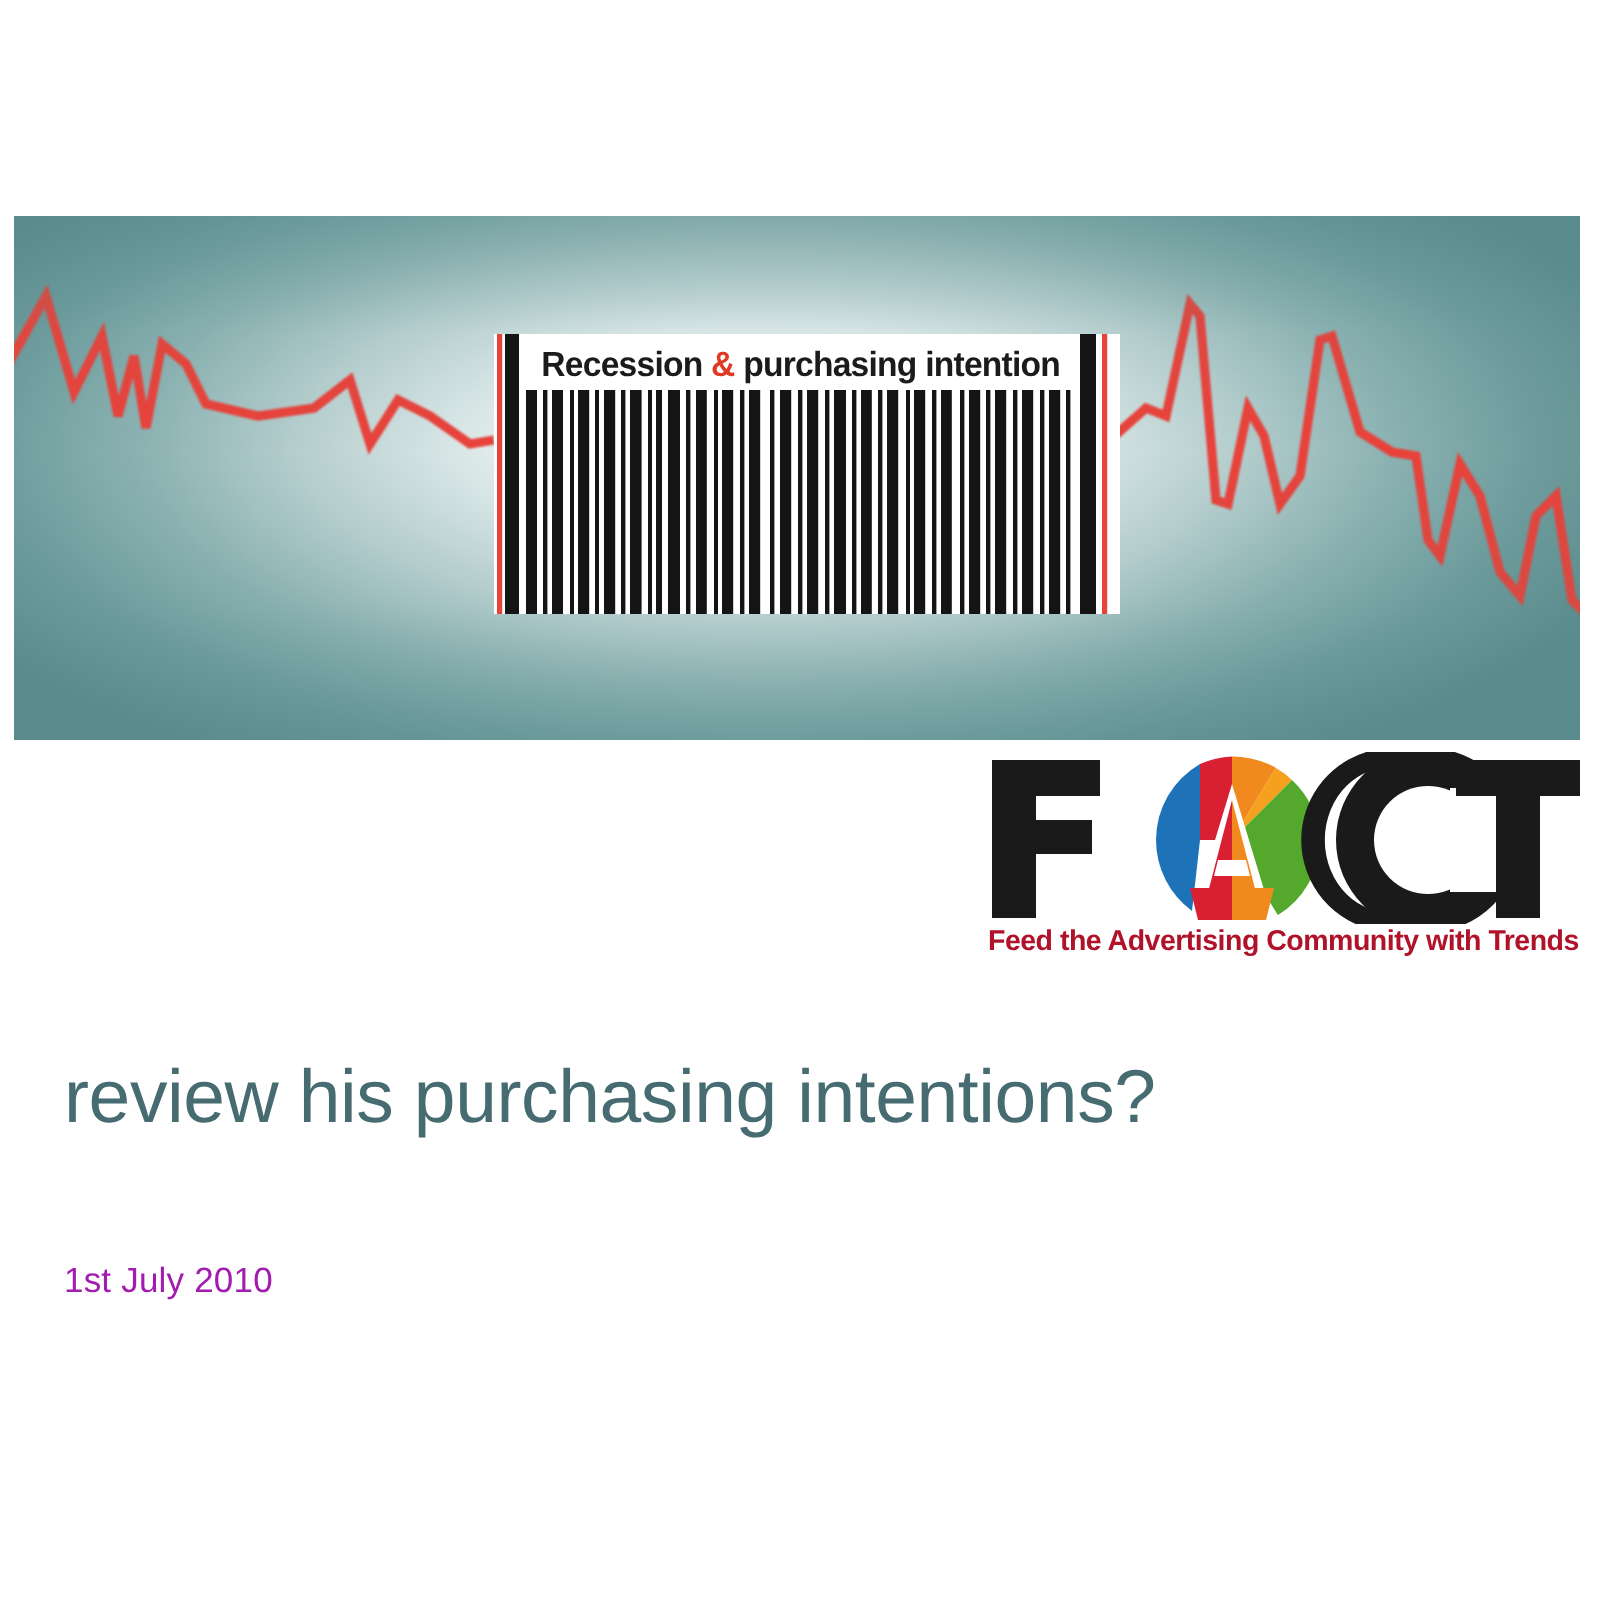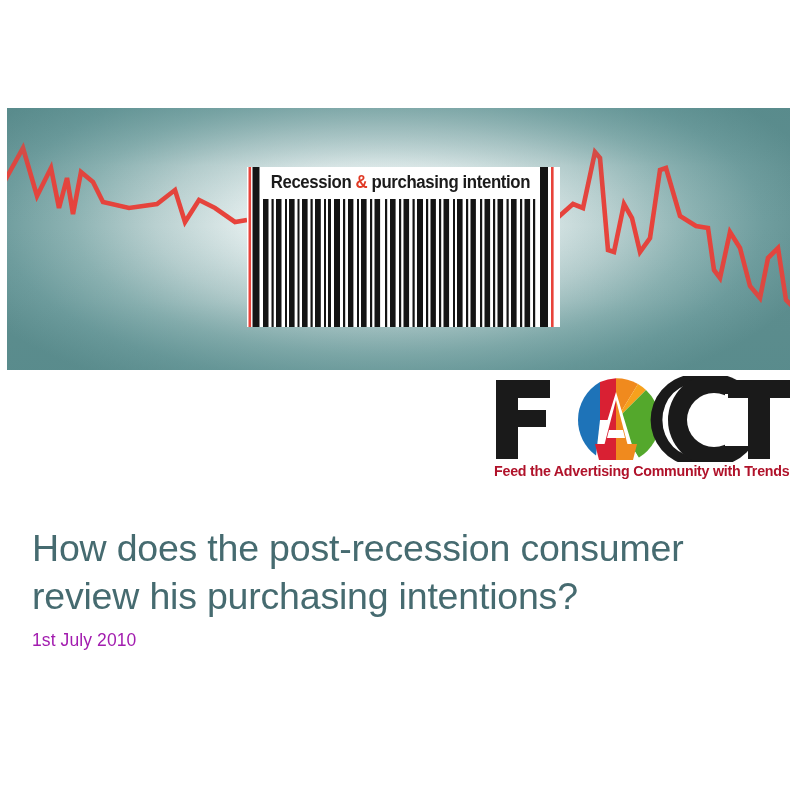--- a/index.html
+++ b/index.html
@@ -60,21 +60,21 @@
     width: 783px;
     height: 262px;
   }
 
   
   .barcode {
     position: absolute;
     left: 240px;
     top: 59px;      
     width: 313px;
-    height: 160px;
+    height: 140px;
     border-radius: 29px;
   }
   .barcode svg { display:block; width:100%; height:100%; }
   .barcode-label {
     position: absolute;
     left: 18px;
     top: 3px;
     width: 282px;
     height: 25px;
     line-height: 25px;
@@ -269,19 +269,18 @@
         <circle cx="222" cy="44" r="27" fill="#ffffff"></circle>
         <rect x="233" y="18" width="26" height="52" fill="#ffffff"></rect>
 
         <path d="M236,4 L298,4 L298,22 L278,22 L278,83 L256,83 L256,22 L236,22 Z" fill="#1a1a1a"></path>
       </svg>
     </div>
     <div class="tagline">Feed the Advertising Community with Trends</div>
   </div>
 
   <div class="title">
-    <span class="line">How does the post-recession consumer</span>
     <span class="line">review his purchasing intentions?</span>
   </div>
 
   <div class="date">1st July 2010</div>
 
 </div>
 
 </body></html>

